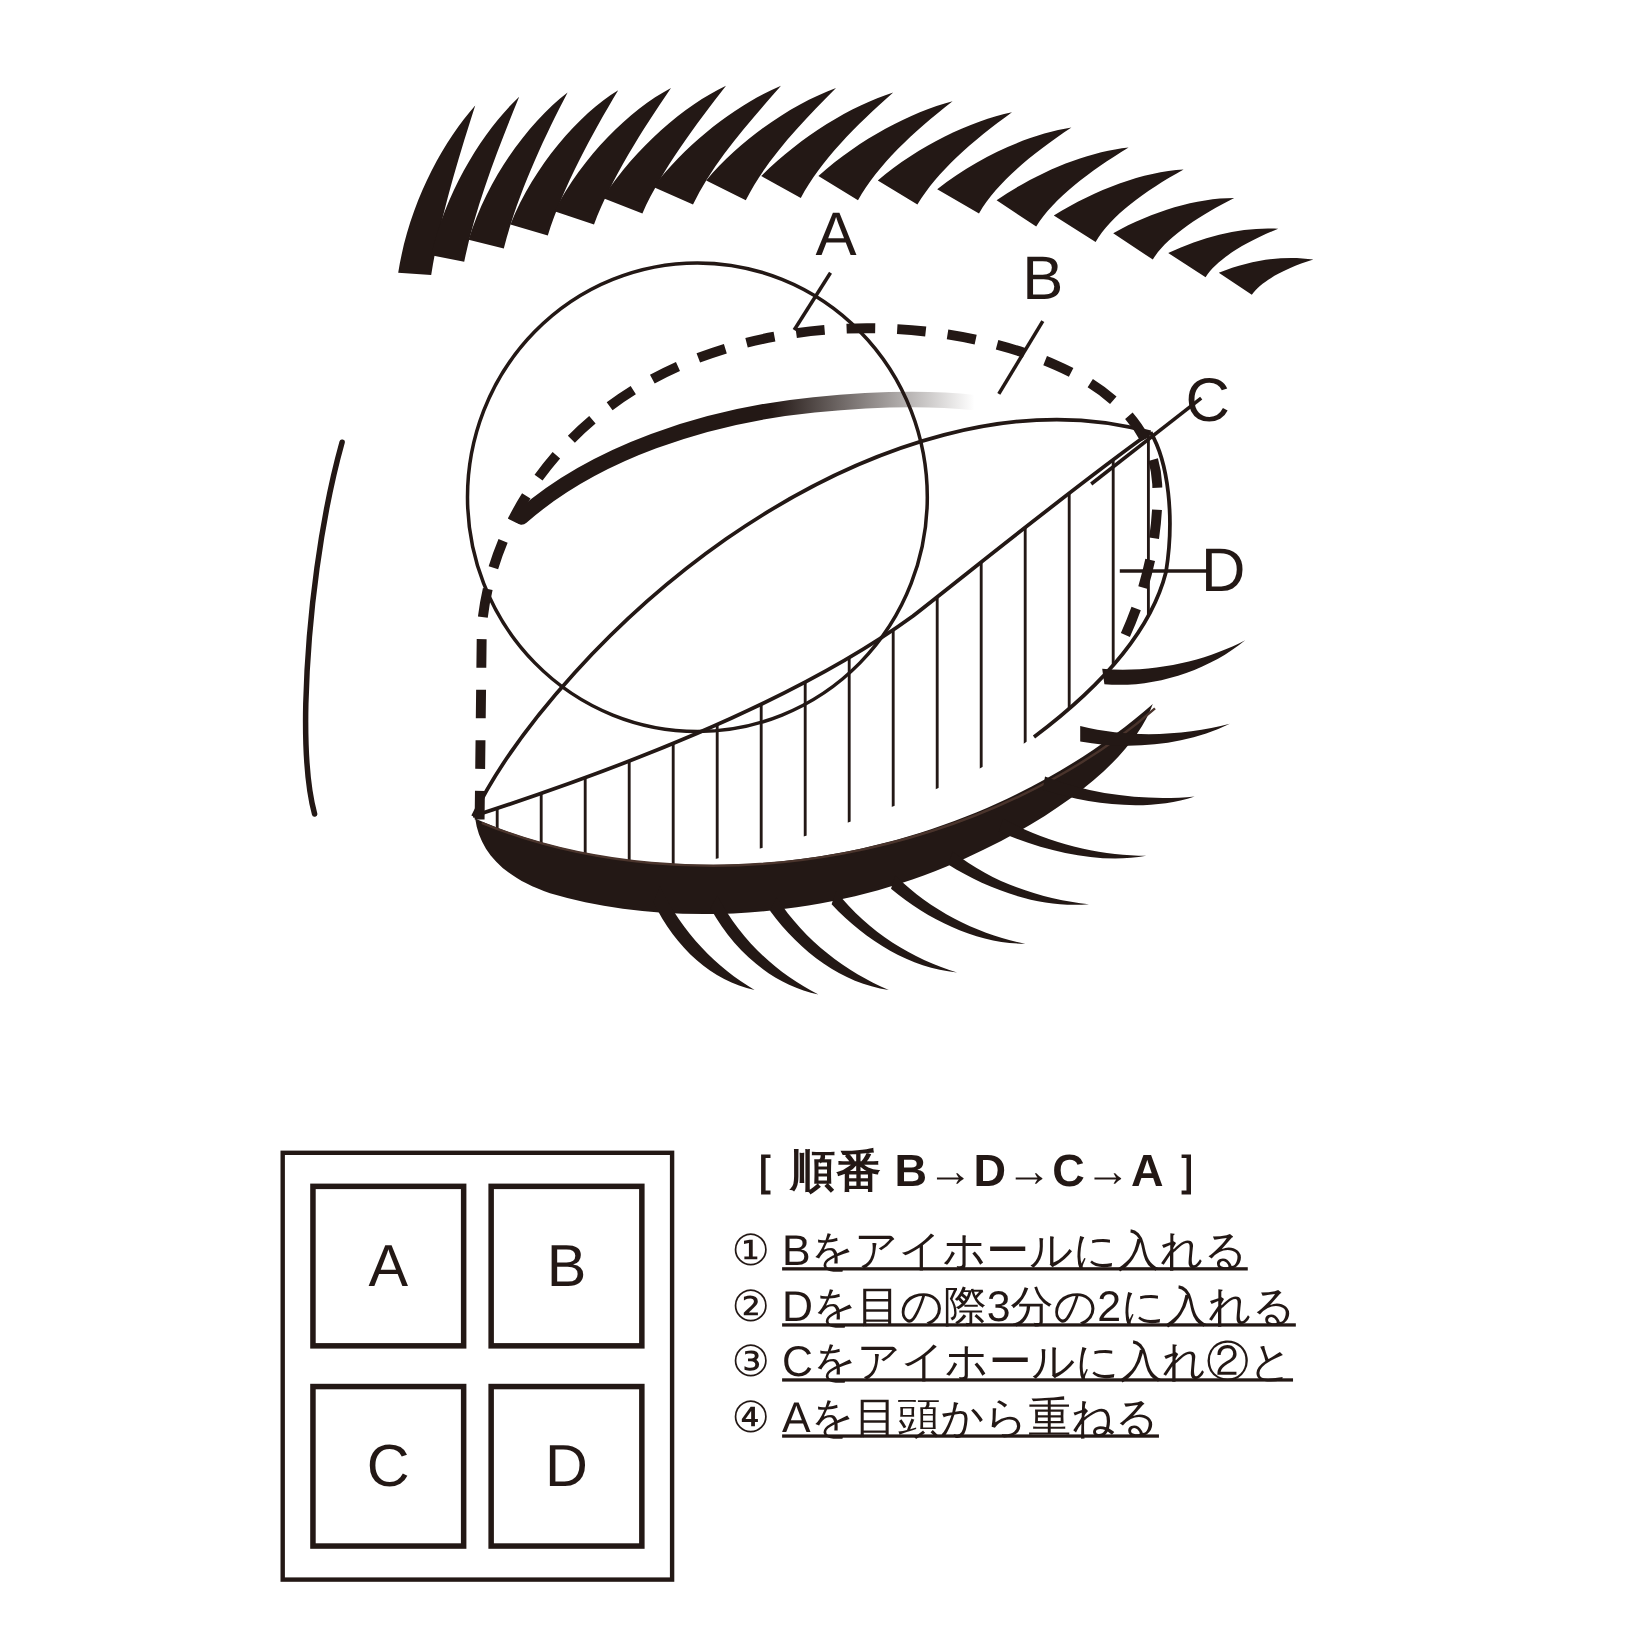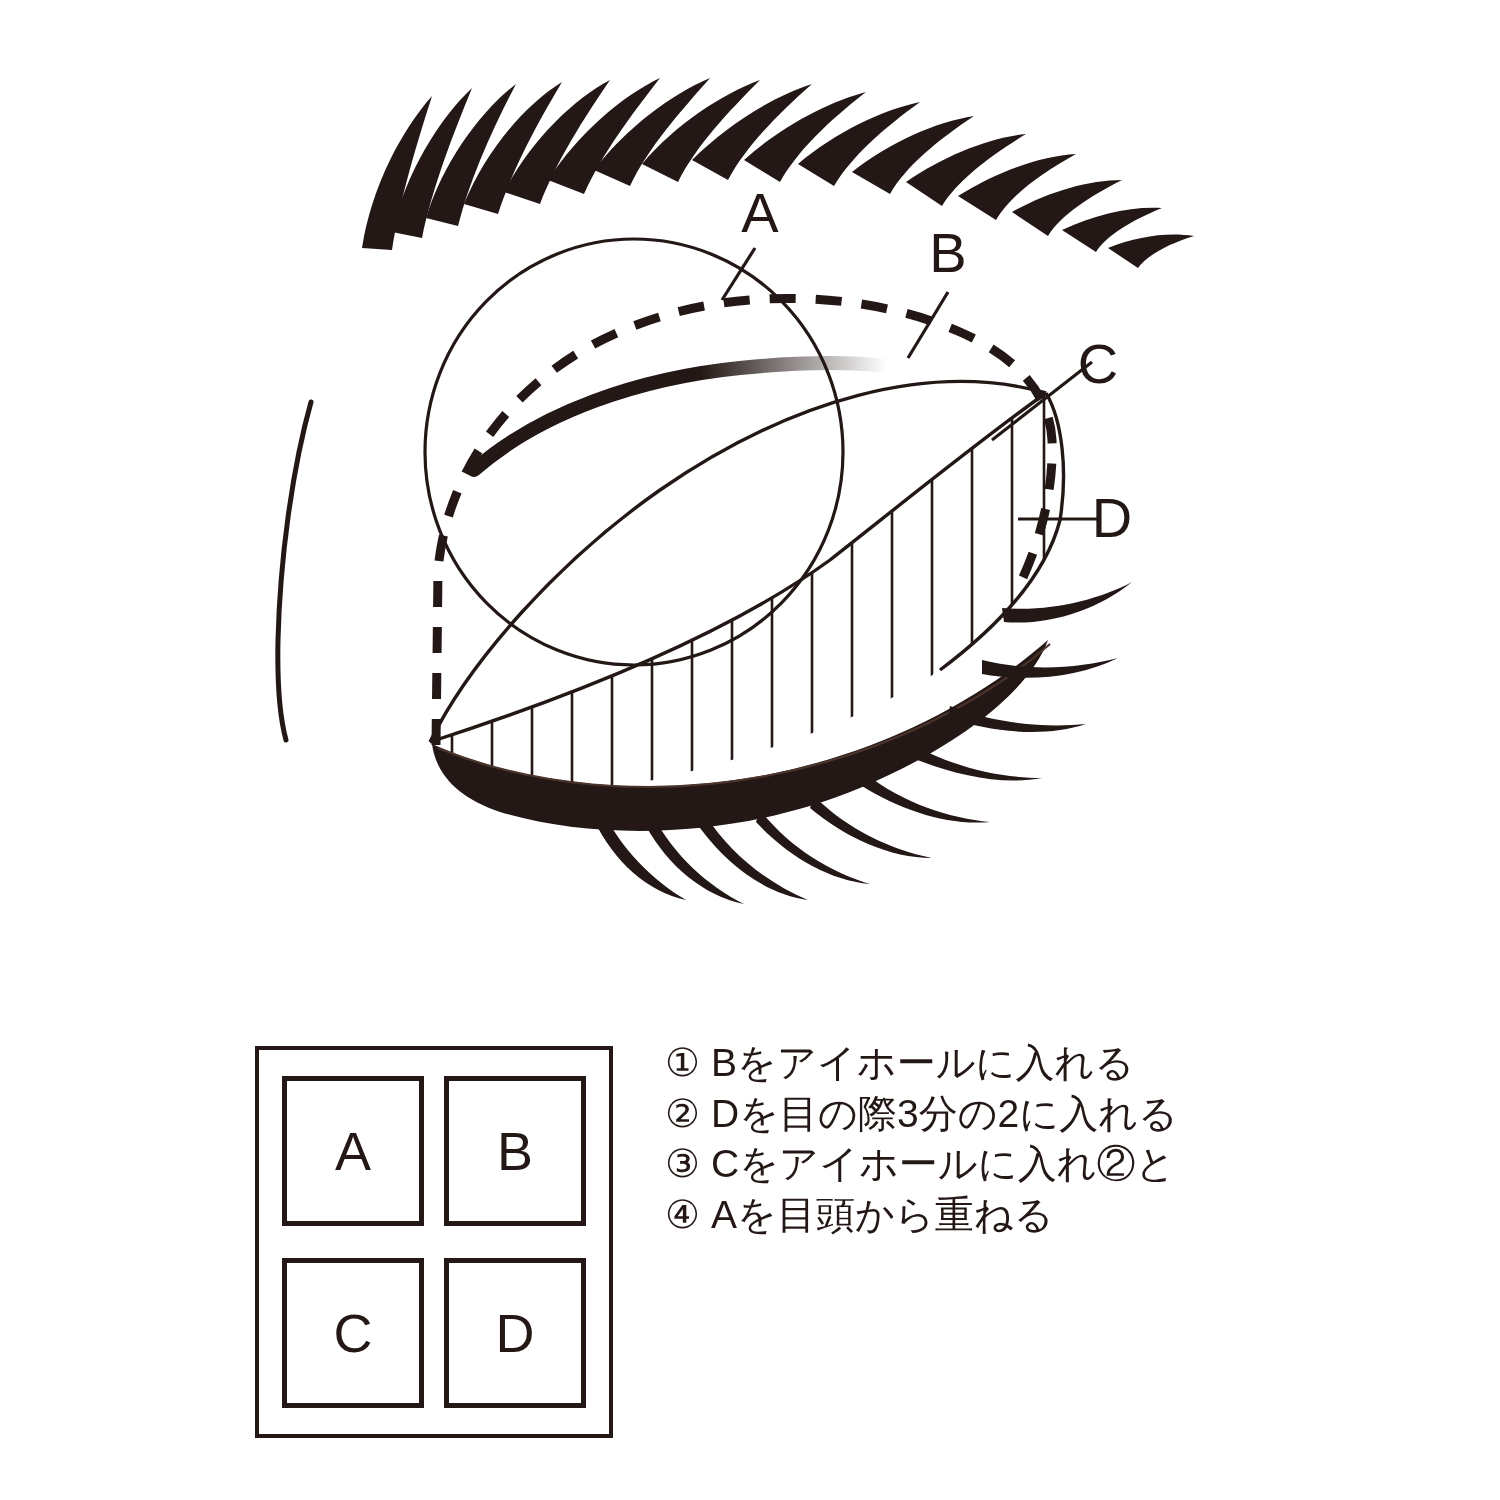--- a/index.html
+++ b/index.html
@@ -94,20 +94,21 @@
     white-space: nowrap;
     font-family: "Liberation Sans", sans-serif;
   }
   .step-num {
     width: 46px;
     flex: 0 0 46px;
     text-align: left;
   }
   .step-text {
     flex: 1 1 auto;
+    text-decoration: underline;
   }
   .step-cont {
     font-size: 39px;
     line-height: 1.17;
     color: #231815;
     margin: 0 0 5px 46px;
     white-space: nowrap;
     font-family: "Liberation Sans", sans-serif;
   }
   .lbl {
@@ -234,20 +235,21 @@
 
     <div id="palette-wrap">
       <div id="palette-outer"></div>
       <div class="pan r0 c0">A</div>
       <div class="pan r0 c1">B</div>
       <div class="pan r1 c0">C</div>
       <div class="pan r1 c1">D</div>
     </div>
 
     <div id="instructions">
+      <div id="order-heading">［ 順番 B→D→C→A ］</div>
 
       <div class="step">
         <span class="step-num">①</span>
         <span class="step-text">Bをアイホールに入れる</span>
       </div>
 
       <div class="step">
         <span class="step-num">②</span>
         <span class="step-text">Dを目の際3分の2に入れる</span>
       </div>

